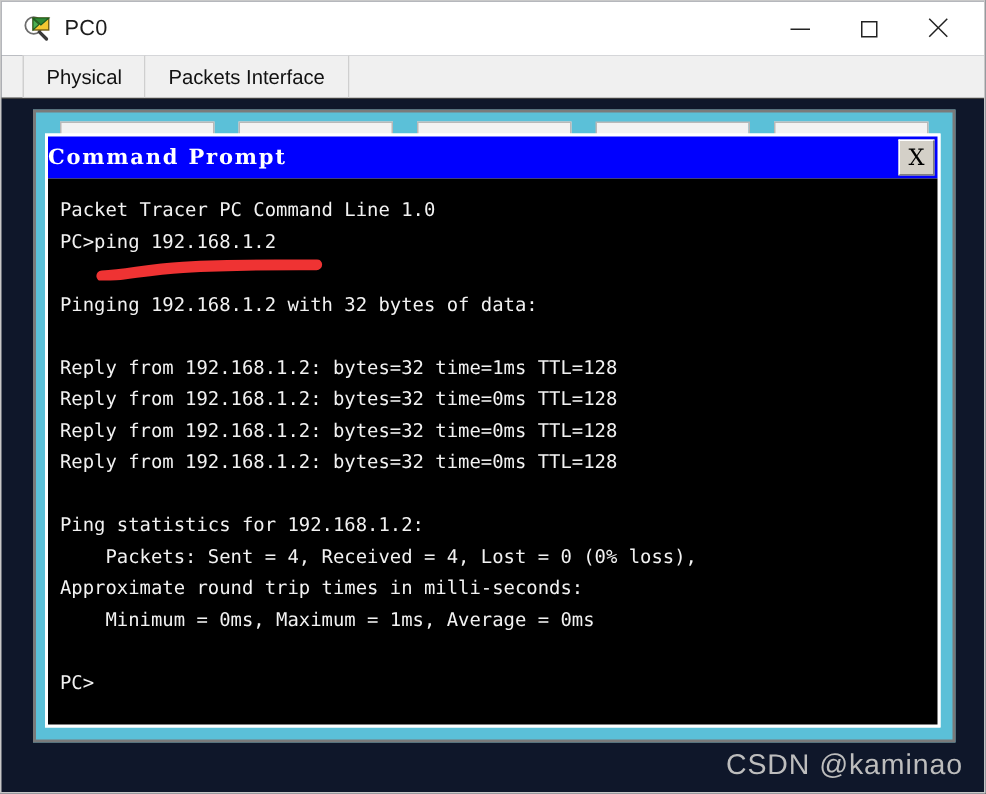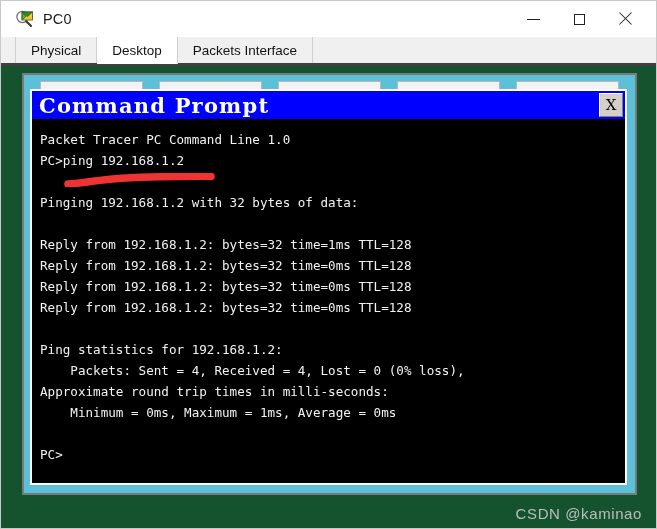--- a/index.html
+++ b/index.html
@@ -15,21 +15,21 @@
     font-family: "Liberation Sans", sans-serif;
     -webkit-font-smoothing: antialiased;
   }
 
   
   .os-window {
     position: absolute;
     left: 0; top: 0;
     width: 657px;
     height: 529px;
-    background: #14532d;
+    background: #0f172a;
     box-sizing: border-box;
     border: 1px solid #c8c8c8;
   }
 
   .titlebar {
     position: absolute;
     left: 0; top: 0;
     width: 100%;
     height: 36px;
     background: #ffffff;
@@ -88,21 +88,21 @@
   .glyph-close::before { transform: rotate(45deg); }
   .glyph-close::after  { transform: rotate(-45deg); }
 
   
   .tabstrip {
     position: absolute;
     left: 0; top: 36px;
     width: 100%;
     height: 29px;
     background: #f0f0f0;
-    border-bottom: 3px solid #404040;
+    border-bottom: 1px solid #404040;
     display: flex;
     align-items: stretch;
     box-sizing: border-box;
     padding-left: 14px;
   }
   .tab {
     display: flex;
     align-items: center;
     padding: 0 15px;
     font-size: 13.5px;
@@ -176,24 +176,23 @@
     right: 0;
     height: 28px;
     background: #0000ff;
     display: flex;
     align-items: center;
     box-sizing: border-box;
   }
   .cmd-title {
     color: #ffffff;
     font-family: "DejaVu Serif", "Liberation Serif", serif;
-    font-size: 21px;
+    font-size: 14px;
     font-weight: 700;
     letter-spacing: 1.2px;
-    padding-left: 7px;
     line-height: 1;
     white-space: pre;
   }
   .cmd-close {
     position: absolute;
     right: 2px;
     top: 2px;
     width: 24px;
     height: 24px;
     background: #d4d0c8;
@@ -238,21 +237,21 @@
     width: 152px;
     height: 14px;
     pointer-events: none;
   }
 
   
   .watermark {
     position: absolute;
     right: 14px;
     bottom: 6px;
-    font-size: 15px;
+    font-size: 19px;
     color: #bdbdbd;
     letter-spacing: .6px;
     white-space: nowrap;
   }
 </style>
 </head>
 <body>
 
 <div class="os-window">
 
@@ -280,23 +279,20 @@
       <button class="win-btn">
         <span class="glyph-close"></span>
       </button>
     </div>
   </div>
 
   <div class="tabstrip">
     <div class="tab first">
       <span>Physical</span>
     </div>
-    <div class="tab active">
-      <span>Desktop</span>
-    </div>
     <div class="tab">
       <span>Packets Interface</span>
     </div>
     <div class="tab tab-spacer"></div>
   </div>
 
   <div class="desktop-panel">
 
     <div class="launcher-row">
       <div class="launcher-box"></div>

